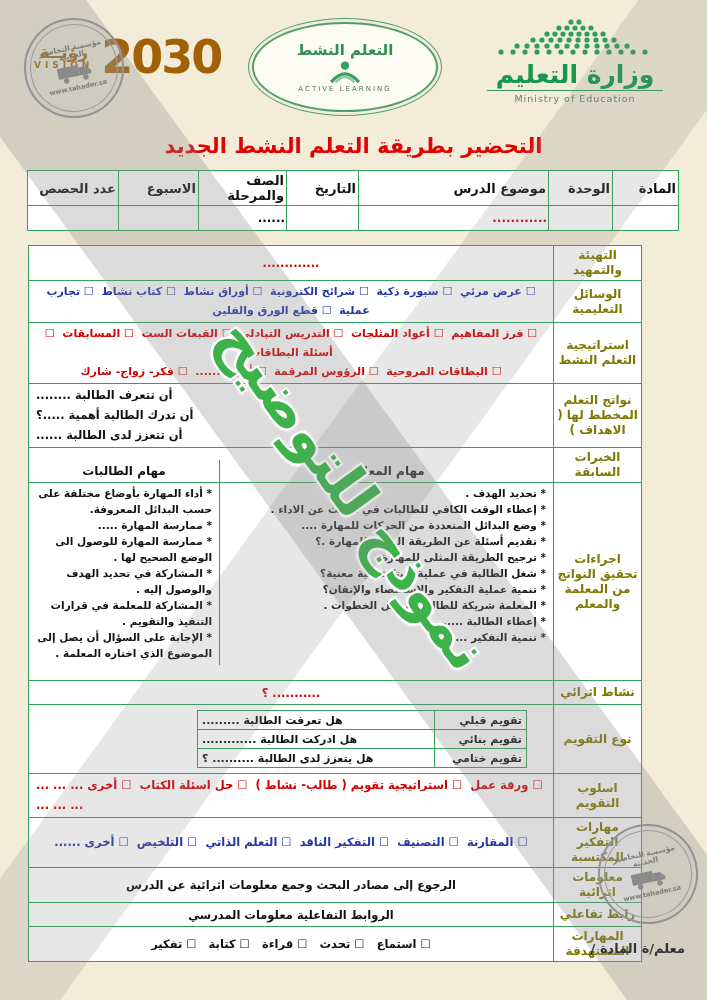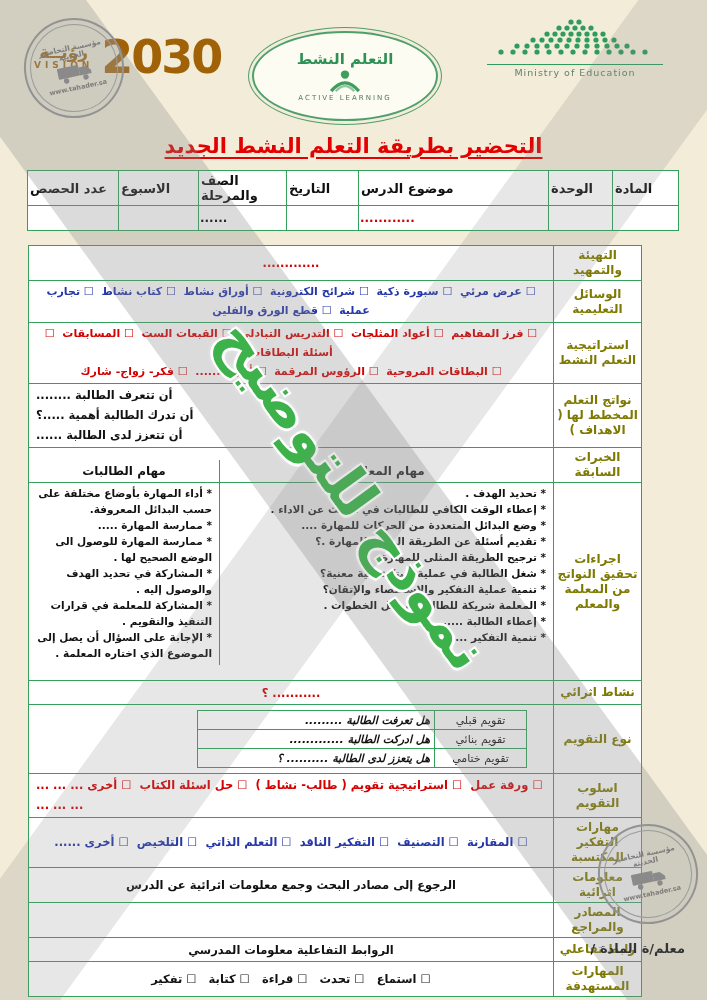--- a/index.html
+++ b/index.html
@@ -19,42 +19,42 @@
   .page{position:absolute;inset:0;}
 
   
   .hdr{position:absolute;inset:0;z-index:1;}
   .vision{position:absolute;left:34px;top:30px;width:175px;direction:ltr;display:flex;align-items:center;gap:8px;color:#a16207;}
   .v-col{display:flex;flex-direction:column;align-items:center;line-height:1.1;}
   .v-ar{font-size:17px;font-weight:700;}
   .v-en{font-size:9px;letter-spacing:4px;font-weight:700;}
   .v-year{font-size:46px;font-weight:800;letter-spacing:-2px;}
 
-  .badge{position:absolute;left:252px;top:31px;width:186px;height:90px;border-radius:50%;
+  .badge{position:absolute;left:252px;top:22px;width:186px;height:90px;border-radius:50%;
     background:#fcfcf3;border:2px solid #4f9f6c;outline:1px solid #4f9f6c;outline-offset:3px;
     display:flex;flex-direction:column;align-items:center;justify-content:center;gap:1px;}
   .badge-ar{color:#2f9055;font-weight:800;font-size:15px;}
   .badge-en{color:#55755f;font-size:7px;letter-spacing:2px;font-weight:400;}
 
   .ministry{position:absolute;left:462px;top:18px;width:226px;text-align:center;}
   .m-ar{color:#14984a;font-size:25px;font-weight:800;line-height:1.05;}
   .m-line{height:1px;background:#2f9c5d;width:78%;margin:2px auto 2px auto;}
   .m-en{color:#60826e;font-size:9.5px;letter-spacing:1px;}
 
   
   .content{position:absolute;left:28px;right:28px;top:134px;z-index:2;}
   .title{color:#e30000;font-size:21px;font-weight:800;text-align:center;
-    text-decoration:underline;text-underline-offset:4px;margin-bottom:12px;}
+    text-underline-offset:4px;margin-bottom:12px;}
 
   
   table{border-collapse:collapse;table-layout:fixed;background:#fff;}
   td{border:1px solid var(--bd);vertical-align:middle;}
 
   .info{width:100%;margin-bottom:14px;}
-  .info td{text-align:left;}
+  .info td{text-align:right;}
   .info .ih td{font-size:13px;font-weight:800;height:32px;color:#111;padding:2px;}
   .info .iv td{height:25px;font-size:12px;font-weight:700;}
 
   .main{width:614px;margin-right:37px;}
   .main td.lbl{color:var(--olive);font-weight:800;font-size:12px;text-align:center;padding:2px 3px;line-height:1.25;}
   .val{font-size:11.5px;font-weight:700;padding:2px 7px;color:#111;}
   .fs11{font-size:11px;}
   .wrap{white-space:pre-wrap;line-height:1.7;}
   .center{text-align:center;}
   .right{text-align:left;}
@@ -62,22 +62,22 @@
   .blue{color:var(--blue);}
 
   .twocol{display:flex;align-items:stretch;width:100%;height:100%;}
   .tcol{white-space:pre-wrap;font-size:10.5px;font-weight:700;padding:3px 7px;line-height:1.52;text-align:right;color:#111;}
   .tcol.teacher{flex:1;border-left:1px solid var(--bd);}
   .tcol.student{width:190px;}
   .thead{text-align:center;padding:2px;font-size:12px;margin-top:12px;}
 
   .eval{width:330px;margin:3px 26px 3px auto;}
   .eval td{height:19px;font-size:11px;padding:1px 4px;}
-  .etype{width:92px;text-align:center;font-weight:400;color:#111;}
-  .eq{text-align:right;font-weight:800;color:#111;font-style:italic;}
+  .etype{width:92px;text-align:right;font-weight:700;color:#111;}
+  .eq{text-align:left;font-weight:800;color:#111;}
 
   
   .teacher-sign{position:absolute;top:941px;right:22px;font-size:13px;font-weight:800;z-index:3;color:#111;}
 
   
   .wm-band{position:absolute;left:-397px;top:420px;width:1500px;height:150px;
     background:rgba(135,135,135,0.30);z-index:30;pointer-events:none;
     display:flex;align-items:center;justify-content:center;transform:rotate(54deg);}
   .wm-band.b2{transform:rotate(-54deg);background:rgba(135,135,135,0.20);height:120px;top:435px;}
   .wm-text{font-size:58px;font-weight:900;letter-spacing:3px;color:#3db24b;white-space:nowrap;
@@ -164,20 +164,21 @@
           <circle cx="74" cy="34" r="2.6"></circle>
           <circle cx="86" cy="34" r="2.6"></circle>
           <circle cx="98" cy="34" r="2.6"></circle>
           <circle cx="110" cy="34" r="2.6"></circle>
           <circle cx="122" cy="34" r="2.6"></circle>
           <circle cx="134" cy="34" r="2.6"></circle>
           <circle cx="146" cy="34" r="2.6"></circle>
           <circle cx="158" cy="34" r="2.6"></circle>
           <circle cx="170" cy="34" r="2.6"></circle>
       </svg>
+      <div class="m-ar">وزارة التعليم</div>
       <div class="m-line"></div>
       <div class="m-en">Ministry of Education</div>
     </div>
   </div>
 
   <div class="content">
     <div class="title">التحضير بطريقة التعلم النشط الجديد</div>
 
     <table class="info">
       <colgroup>
@@ -310,24 +311,20 @@
       <tr style="height:26px">
         <td class="lbl">مهارات التفكير المكتسبة</td>
         <td class="val blue center wrap">☐ المقارنة  ☐ التصنيف  ☐ التفكير الناقد  ☐ التعلم الذاتي  ☐ التلخيص  ☐ أخرى ......</td>
       </tr>
 
       <tr style="height:24px">
         <td class="lbl">معلومات اثرائية</td>
         <td class="val center">الرجوع إلى مصادر البحث وجمع معلومات اثرائية عن الدرس</td>
       </tr>
 
-      <tr style="height:18px">
-        <td class="lbl">المصادر والمراجع</td>
-        <td class="val"></td>
-      </tr>
 
 
       <tr style="height:24px">
         <td class="lbl">رابط تفاعلي</td>
         <td class="val center">الروابط التفاعلية معلومات المدرسي</td>
       </tr>
 
       <tr style="height:30px">
         <td class="lbl">المهارات المستهدفة</td>
         <td class="val center wrap">☐ استماع   ☐ تحدث   ☐ قراءة   ☐ كتابة   ☐ تفكير</td>

